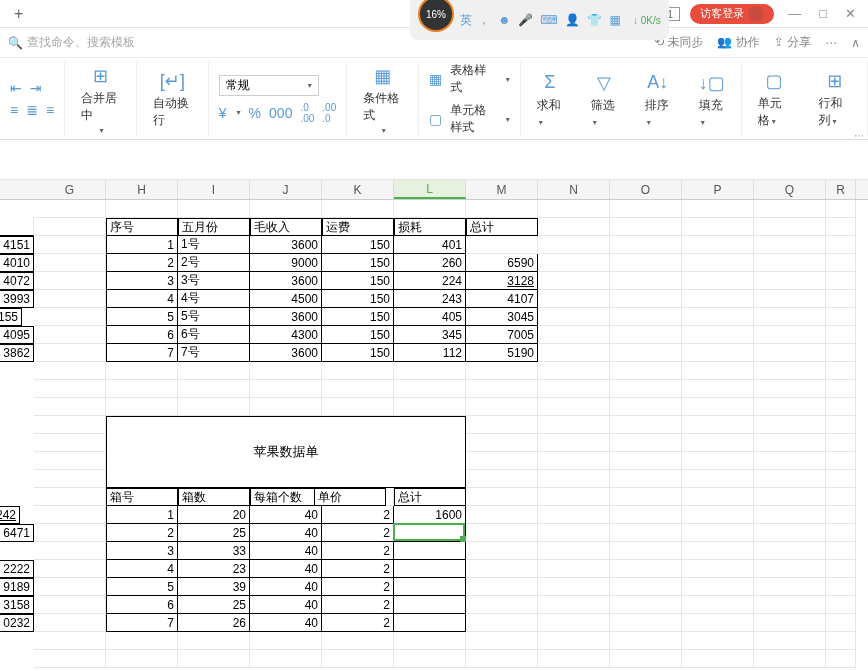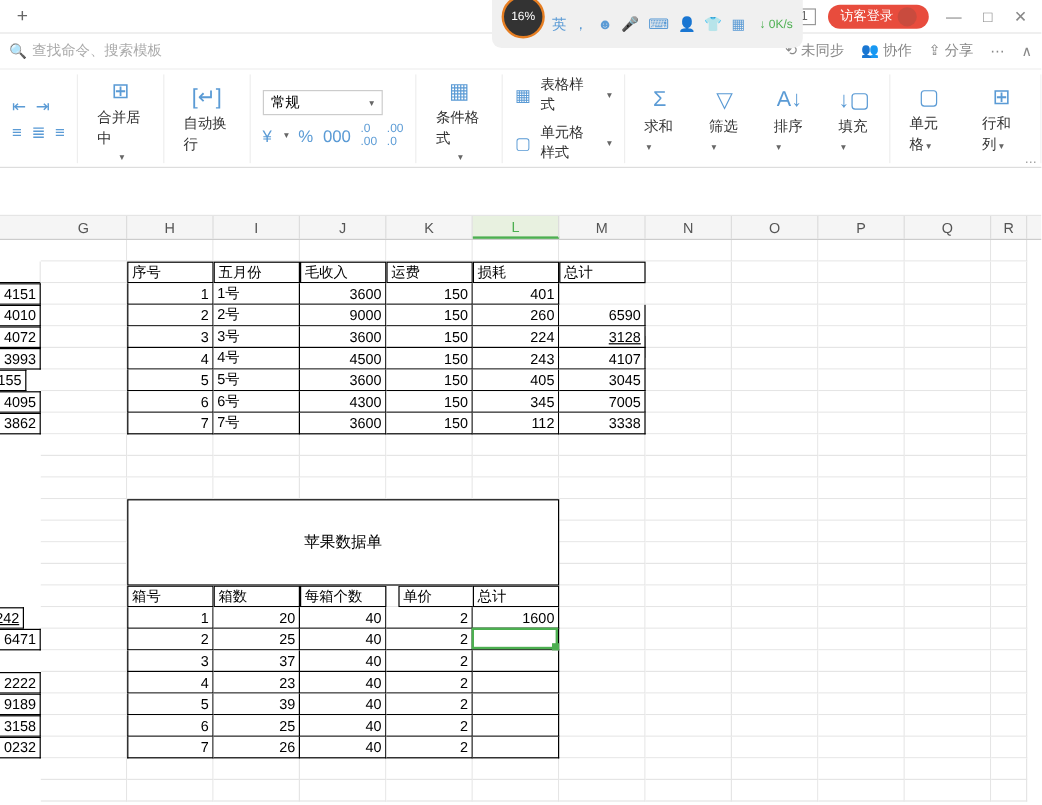--- a/index.html
+++ b/index.html
@@ -584,39 +584,39 @@
       <div class="cell b-right b-bottom" style="left: 178px; top: 126px; width: 72px;">6号</div>
       <div class="cell right b-right b-bottom" style="left: 250px; top: 126px; width: 72px;">4300</div>
       <div class="cell right b-right b-bottom" style="left: 322px; top: 126px; width: 72px;">150</div>
       <div class="cell right b-right b-bottom" style="left: 394px; top: 126px; width: 72px;">345</div>
       <div class="cell right b-right b-bottom" style="left: 466px; top: 126px; width: 72px;">7005</div>
       <div class="cell right b-left b-right b-bottom" style="left: 106px; top: 144px; width: 72px;">7</div>
       <div class="cell b-right b-bottom" style="left: 178px; top: 144px; width: 72px;">7号</div>
       <div class="cell right b-right b-bottom" style="left: 250px; top: 144px; width: 72px;">3600</div>
       <div class="cell right b-right b-bottom" style="left: 322px; top: 144px; width: 72px;">150</div>
       <div class="cell right b-right b-bottom" style="left: 394px; top: 144px; width: 72px;">112</div>
-      <div class="cell right b-right b-bottom" style="left: 466px; top: 144px; width: 72px;">3338</div>
+      <div class="cell right b-right b-bottom" style="left: 466px; top: 144px; width: 72px;">5190</div>
       <div class="merged-title" style="left: 106px; top: 216px; width: 360px; height: 72px;">苹果数据单</div>
       <div class="cell b-top b-bottom b-left b-right" style="left: 106px; top: 288px; width: 72px;">箱号</div>
       <div class="cell b-top b-bottom b-left b-right" style="left: 178px; top: 288px; width: 72px;">箱数</div>
       <div class="cell b-top b-bottom b-left b-right" style="left: 250px; top: 288px; width: 72px;">每箱个数</div>
-      <div class="cell b-top b-bottom b-left b-right" style="left: 332px; top: 288px; width: 72px;">单价</div>
+      <div class="cell b-top b-bottom b-left b-right" style="left: 314px; top: 288px; width: 72px;">单价</div>
       <div class="cell b-top b-bottom b-left b-right" style="left: 394px; top: 288px; width: 72px;">总计</div>
       <div class="cell right b-left b-right b-bottom" style="left: 106px; top: 306px; width: 72px;">1</div>
       <div class="cell right b-right b-bottom" style="left: 178px; top: 306px; width: 72px;">20</div>
       <div class="cell right b-right b-bottom" style="left: 250px; top: 306px; width: 72px;">40</div>
       <div class="cell right b-right b-bottom" style="left: 322px; top: 306px; width: 72px;">2</div>
       <div class="cell right b-right b-bottom" style="left: 394px; top: 306px; width: 72px;">1600</div>
       <div class="cell right b-left b-right b-bottom" style="left: 106px; top: 324px; width: 72px;">2</div>
       <div class="cell right b-right b-bottom" style="left: 178px; top: 324px; width: 72px;">25</div>
       <div class="cell right b-right b-bottom" style="left: 250px; top: 324px; width: 72px;">40</div>
       <div class="cell right b-right b-bottom" style="left: 322px; top: 324px; width: 72px;">2</div>
       <div class="cell right b-right b-bottom" style="left: 394px; top: 324px; width: 72px;"></div>
       <div class="cell right b-left b-right b-bottom" style="left: 106px; top: 342px; width: 72px;">3</div>
-      <div class="cell right b-right b-bottom" style="left: 178px; top: 342px; width: 72px;">37</div>
+      <div class="cell right b-right b-bottom" style="left: 178px; top: 342px; width: 72px;">33</div>
       <div class="cell right b-right b-bottom" style="left: 250px; top: 342px; width: 72px;">40</div>
       <div class="cell right b-right b-bottom" style="left: 322px; top: 342px; width: 72px;">2</div>
       <div class="cell right b-right b-bottom" style="left: 394px; top: 342px; width: 72px;"></div>
       <div class="cell right b-left b-right b-bottom" style="left: 106px; top: 360px; width: 72px;">4</div>
       <div class="cell right b-right b-bottom" style="left: 178px; top: 360px; width: 72px;">23</div>
       <div class="cell right b-right b-bottom" style="left: 250px; top: 360px; width: 72px;">40</div>
       <div class="cell right b-right b-bottom" style="left: 322px; top: 360px; width: 72px;">2</div>
       <div class="cell right b-right b-bottom" style="left: 394px; top: 360px; width: 72px;"></div>
       <div class="cell right b-left b-right b-bottom" style="left: 106px; top: 378px; width: 72px;">5</div>
       <div class="cell right b-right b-bottom" style="left: 178px; top: 378px; width: 72px;">39</div>

